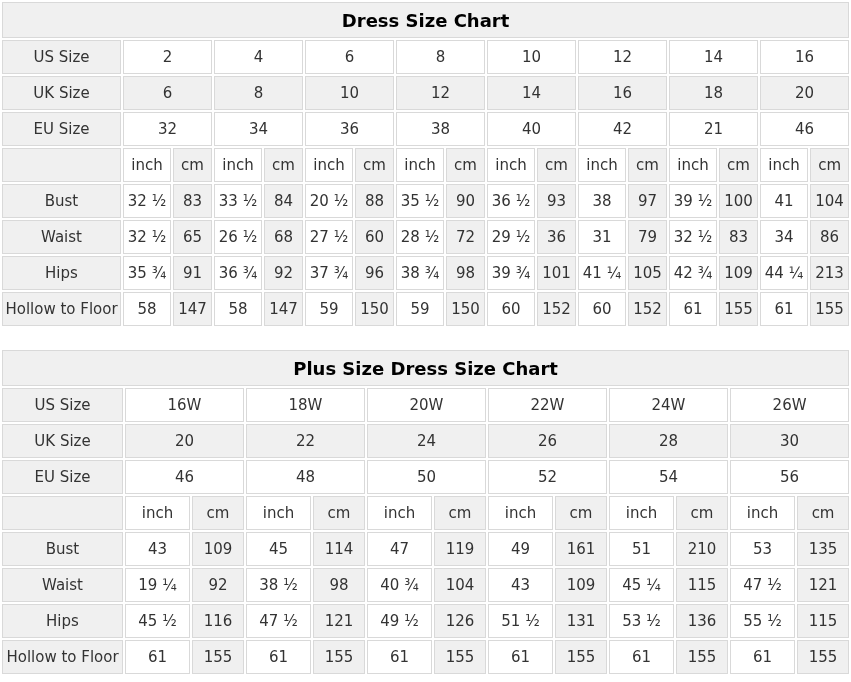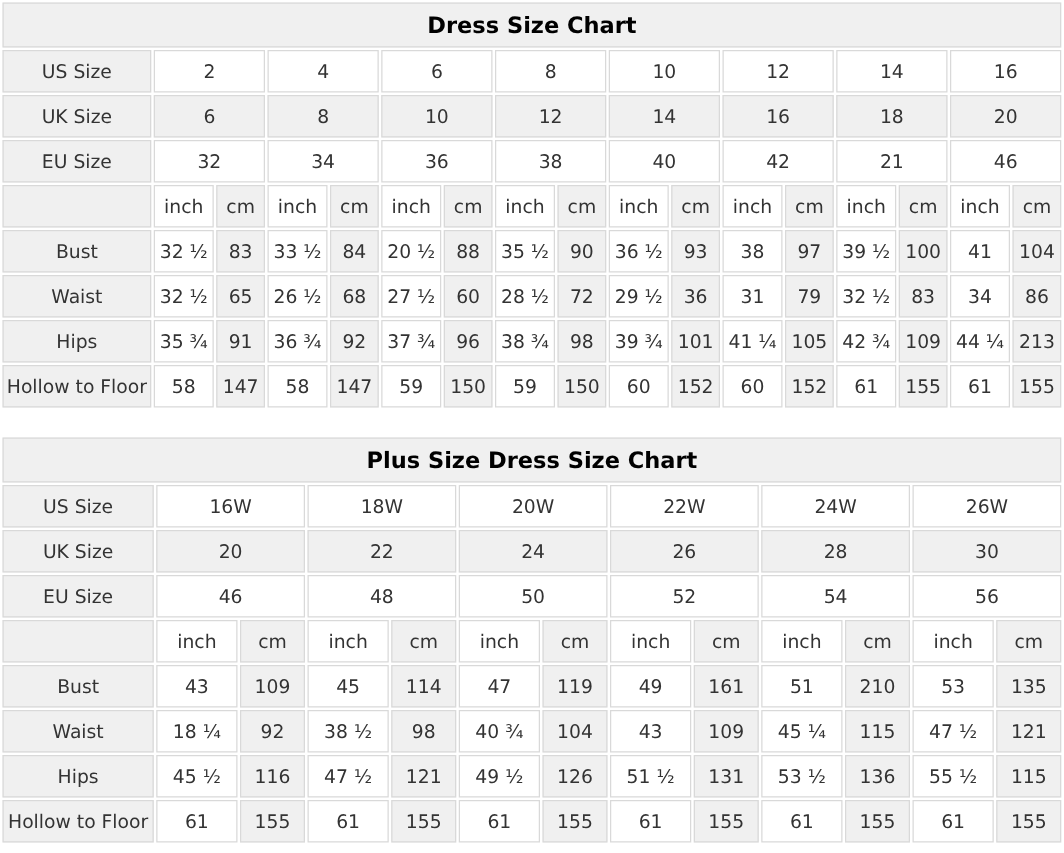--- a/index.html
+++ b/index.html
@@ -283,21 +283,21 @@
           <td class="shade">119</td>
           <td>49</td>
           <td class="shade">161</td>
           <td>51</td>
           <td class="shade">210</td>
           <td>53</td>
           <td class="shade">135</td>
         </tr>
         <tr>
           <td class="shade label-cell">Waist</td>
-          <td>18 ¼</td>
+          <td>19 ¼</td>
           <td class="shade">92</td>
           <td>38 ½</td>
           <td class="shade">98</td>
           <td>40 ¾</td>
           <td class="shade">104</td>
           <td>43</td>
           <td class="shade">109</td>
           <td>45 ¼</td>
           <td class="shade">115</td>
           <td>47 ½</td>

